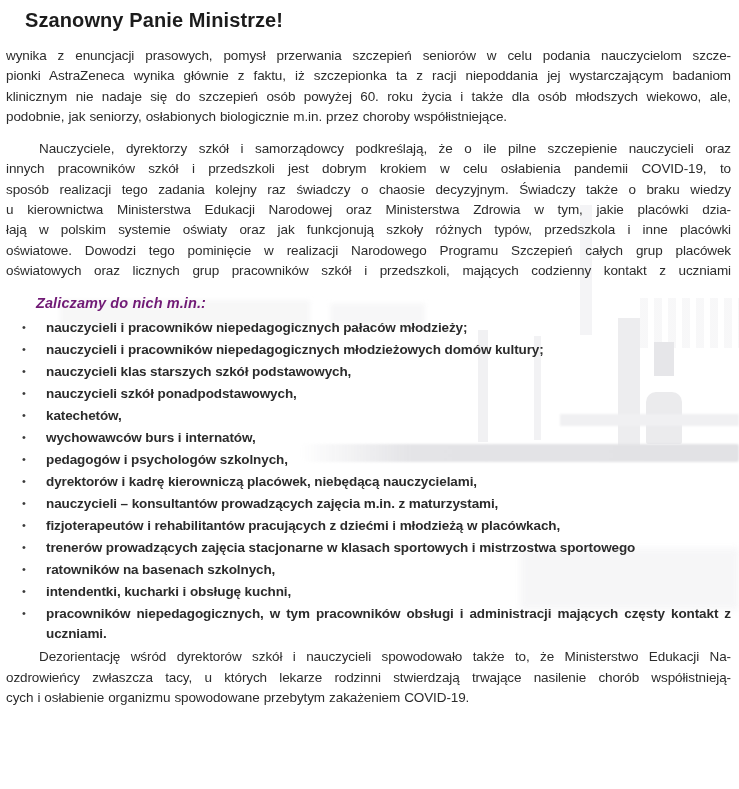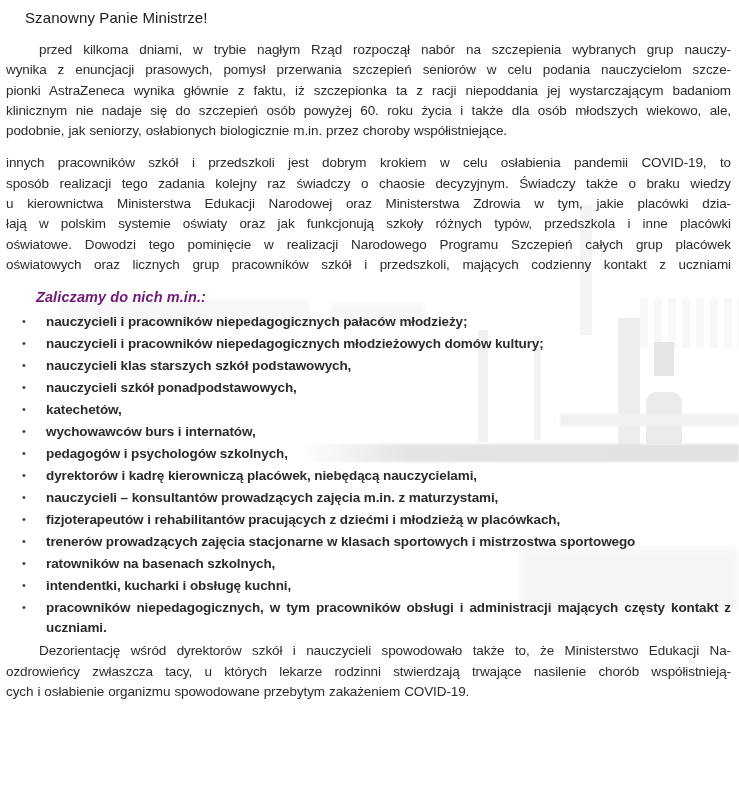--- a/index.html
+++ b/index.html
@@ -36,21 +36,21 @@
   .wm-blob-low{left:520px;top:548px;width:219px;height:62px;background:#f3f3f5;opacity:.7;filter:blur(3px);}
   .wm-patch-left{left:60px;top:300px;width:250px;height:26px;background:#f2f2f3;opacity:.6;filter:blur(2px);}
   .wm-patch-mid{left:330px;top:303px;width:95px;height:22px;background:#f3f3f4;opacity:.6;filter:blur(2px);}
   .wm-facade{
     left:640px;top:298px;width:99px;height:50px;
     background:repeating-linear-gradient(to right,#f0f0f2 0 8px,#ffffff 8px 14px);
     opacity:.5;
   }
   
   .salutation{
-    font-size:15px;font-weight:normal;color:#1c1c1c;
+    font-size:20px;font-weight:bold;color:#1c1c1c;
     padding-left:19px;margin:0 0 14px 0;letter-spacing:.1px;
   }
   .para{margin:0 0 12px 0;}
   .line{
     font-size:13.5px;line-height:20.3px;height:20.3px;overflow:hidden;
     text-align:justify;text-align-last:justify;
     letter-spacing:-0.1px;word-spacing:.4px;
   }
   .line.indent{padding-left:33px;}
   .line.last{text-align:center;text-align-last:left;}
@@ -86,28 +86,28 @@
   <div class="wm wm-band2"></div>
   <div class="wm wm-band"></div>
   <div class="wm wm-blob-low"></div>
 </div>
 
 <div class="page">
 
   <div class="salutation">Szanowny Panie Ministrze!</div>
 
   <div class="para">
-    <div class="line indent">przed kilkoma dniami, w trybie nagłym Rząd rozpoczął nabór na szczepienia wybranych grup nauczy-</div>
     <div class="line">wynika z enuncjacji prasowych, pomysł przerwania szczepień seniorów w celu podania nauczycielom szcze-</div>
     <div class="line">pionki AstraZeneca wynika głównie z faktu, iż szczepionka ta z racji niepoddania jej wystarczającym badaniom</div>
     <div class="line">klinicznym nie nadaje się do szczepień osób powyżej 60. roku życia i także dla osób młodszych wiekowo, ale,</div>
     <div class="line last">podobnie, jak seniorzy, osłabionych biologicznie m.in. przez choroby współistniejące.</div>
   </div>
 
   <div class="para">
+    <div class="line indent">Nauczyciele, dyrektorzy szkół i samorządowcy podkreślają, że o ile pilne szczepienie nauczycieli oraz</div>
     <div class="line">innych pracowników szkół i przedszkoli jest dobrym krokiem w celu osłabienia pandemii COVID-19, to</div>
     <div class="line">sposób realizacji tego zadania kolejny raz świadczy o chaosie decyzyjnym. Świadczy także o braku wiedzy</div>
     <div class="line">u kierownictwa Ministerstwa Edukacji Narodowej oraz Ministerstwa Zdrowia w tym, jakie placówki dzia-</div>
     <div class="line">łają w polskim systemie oświaty oraz jak funkcjonują szkoły różnych typów, przedszkola i inne placówki</div>
     <div class="line">oświatowe. Dowodzi tego pominięcie w realizacji Narodowego Programu Szczepień całych grup placówek</div>
     <div class="line">oświatowych oraz licznych grup pracowników szkół i przedszkoli, mających codzienny kontakt z uczniami</div>
   </div>
 
   <div class="list-heading">Zaliczamy do nich m.in.:</div>
 

